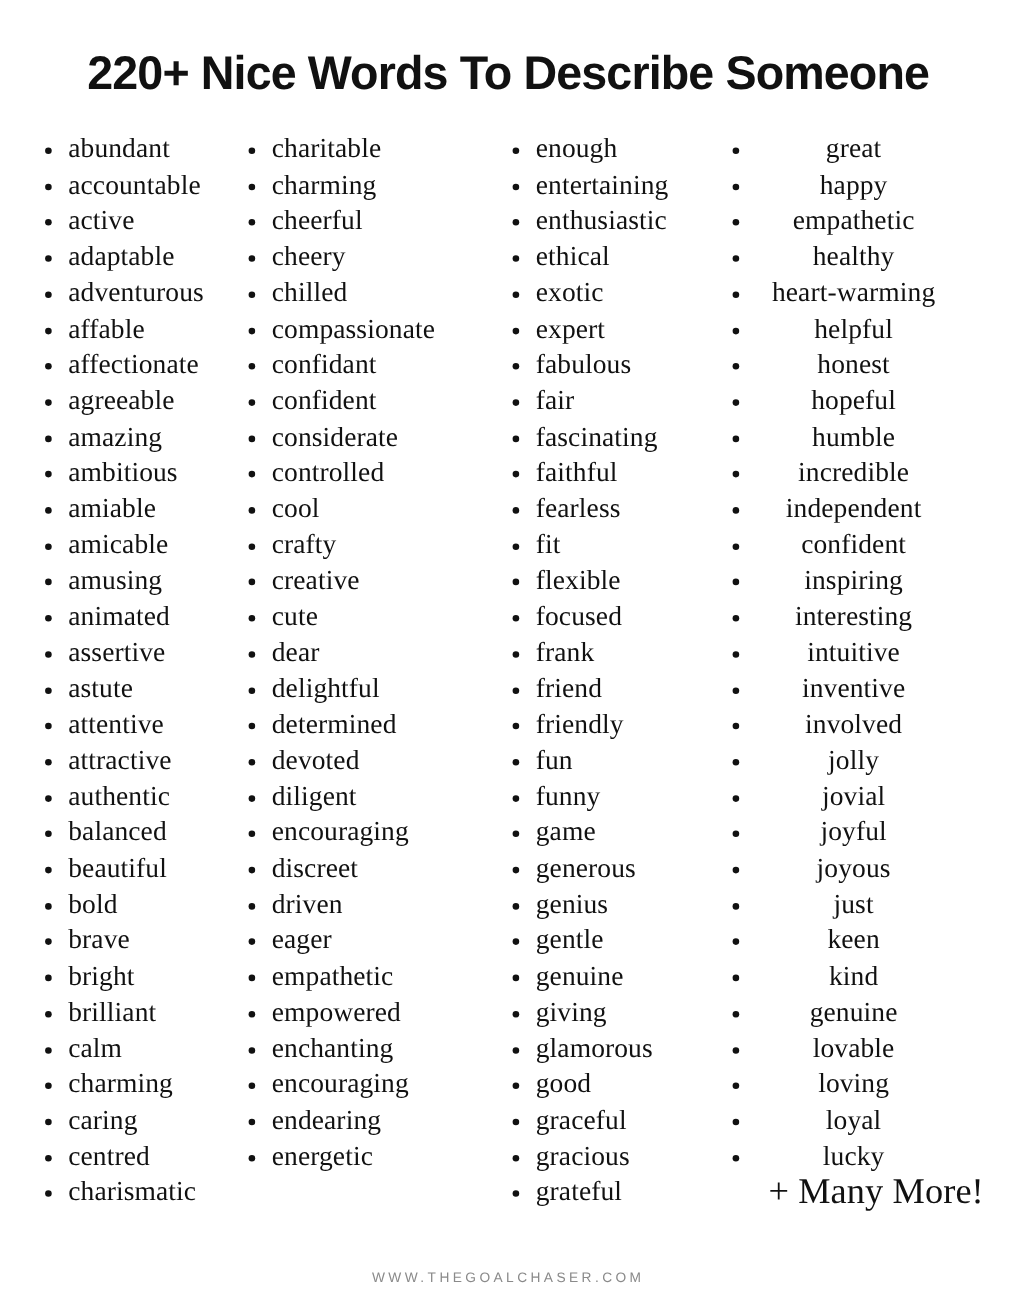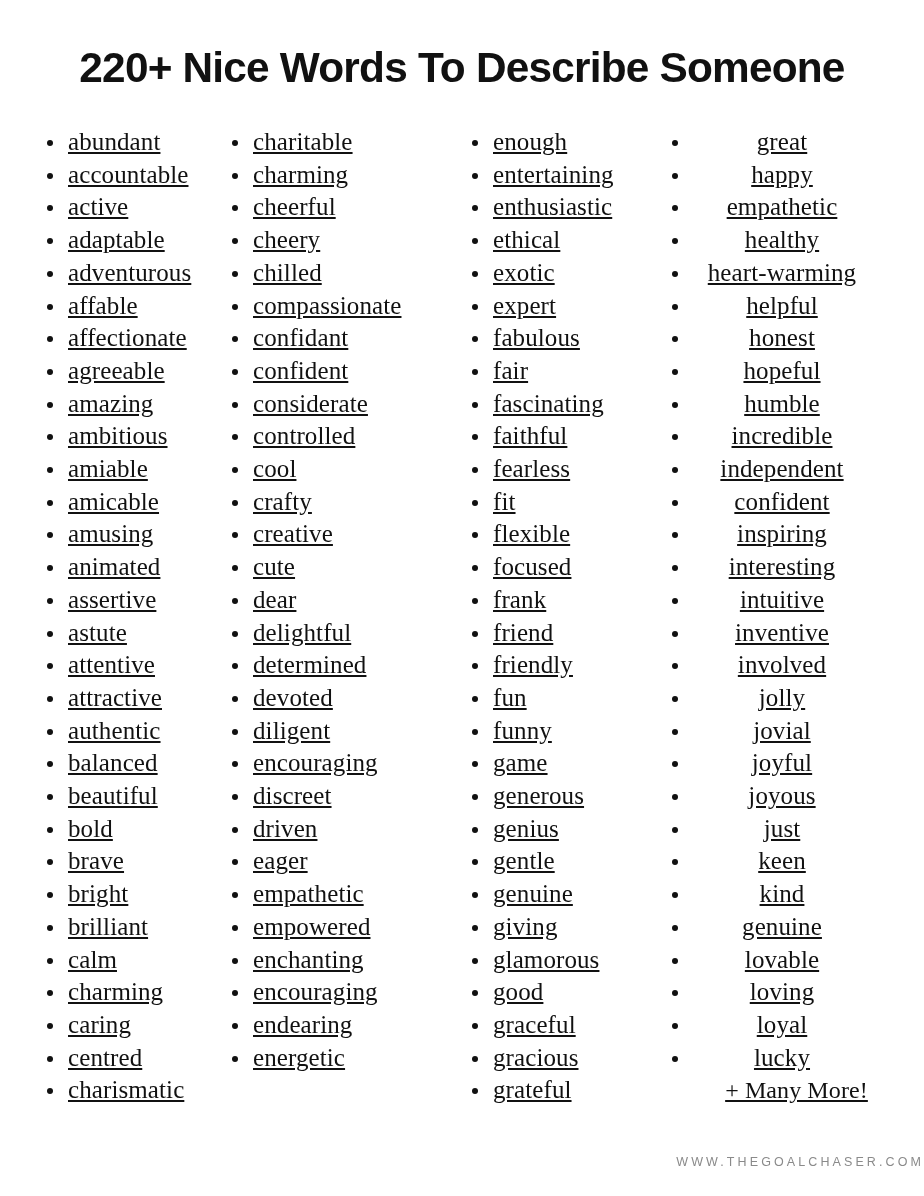--- a/index.html
+++ b/index.html
@@ -51,23 +51,22 @@
     padding: 0;
     margin: 0;
   }
   .col-1 { width: 208px; padding-left: 36px; }
   .col-2 { width: 223px; padding-left: 13px; }
   .col-3 { width: 208px; padding-left: 30px; }
   .col-4 { width: 285px; padding-left: 22px; text-align: center; }
 
   .word-list {
     list-style: none;
-    margin: 8px;
+    margin: 2px;
     padding: 0;
-    text-decoration: underline;
   }
   .word-item {
     position: relative;
     padding-left: 24px;
     font-size: 25px;
     line-height: 32.7px;
     color: #111111;
     letter-spacing: 0.1px;
   }
   
@@ -86,38 +85,38 @@
   .word-item .word-text {
     display: block;
     overflow-wrap: break-word;
     word-break: break-word;
   }
 
   
   .tagline-item {
     position: relative;
     padding-left: 24px;
-    font-size: 24px;
+    font-size: 33px;
     line-height: 32.7px;
     color: #111111;
     letter-spacing: 0.1px;
     white-space: nowrap;
   }
   .tagline-item .tagline-text {
     position: relative;
     left: -8px;
   }
 
   
   .footer {
     position: absolute;
     left: 0;
     bottom: 26px;
     width: 924px;
-    text-align: right;
+    text-align: center;
   }
   .footer-url {
     font-family: "Liberation Sans", "DejaVu Sans", sans-serif;
     font-size: 12.5px;
     font-weight: 400;
     letter-spacing: 3.1px;
     color: #8a8a8a;
     text-transform: uppercase;
     white-space: nowrap;
   }

